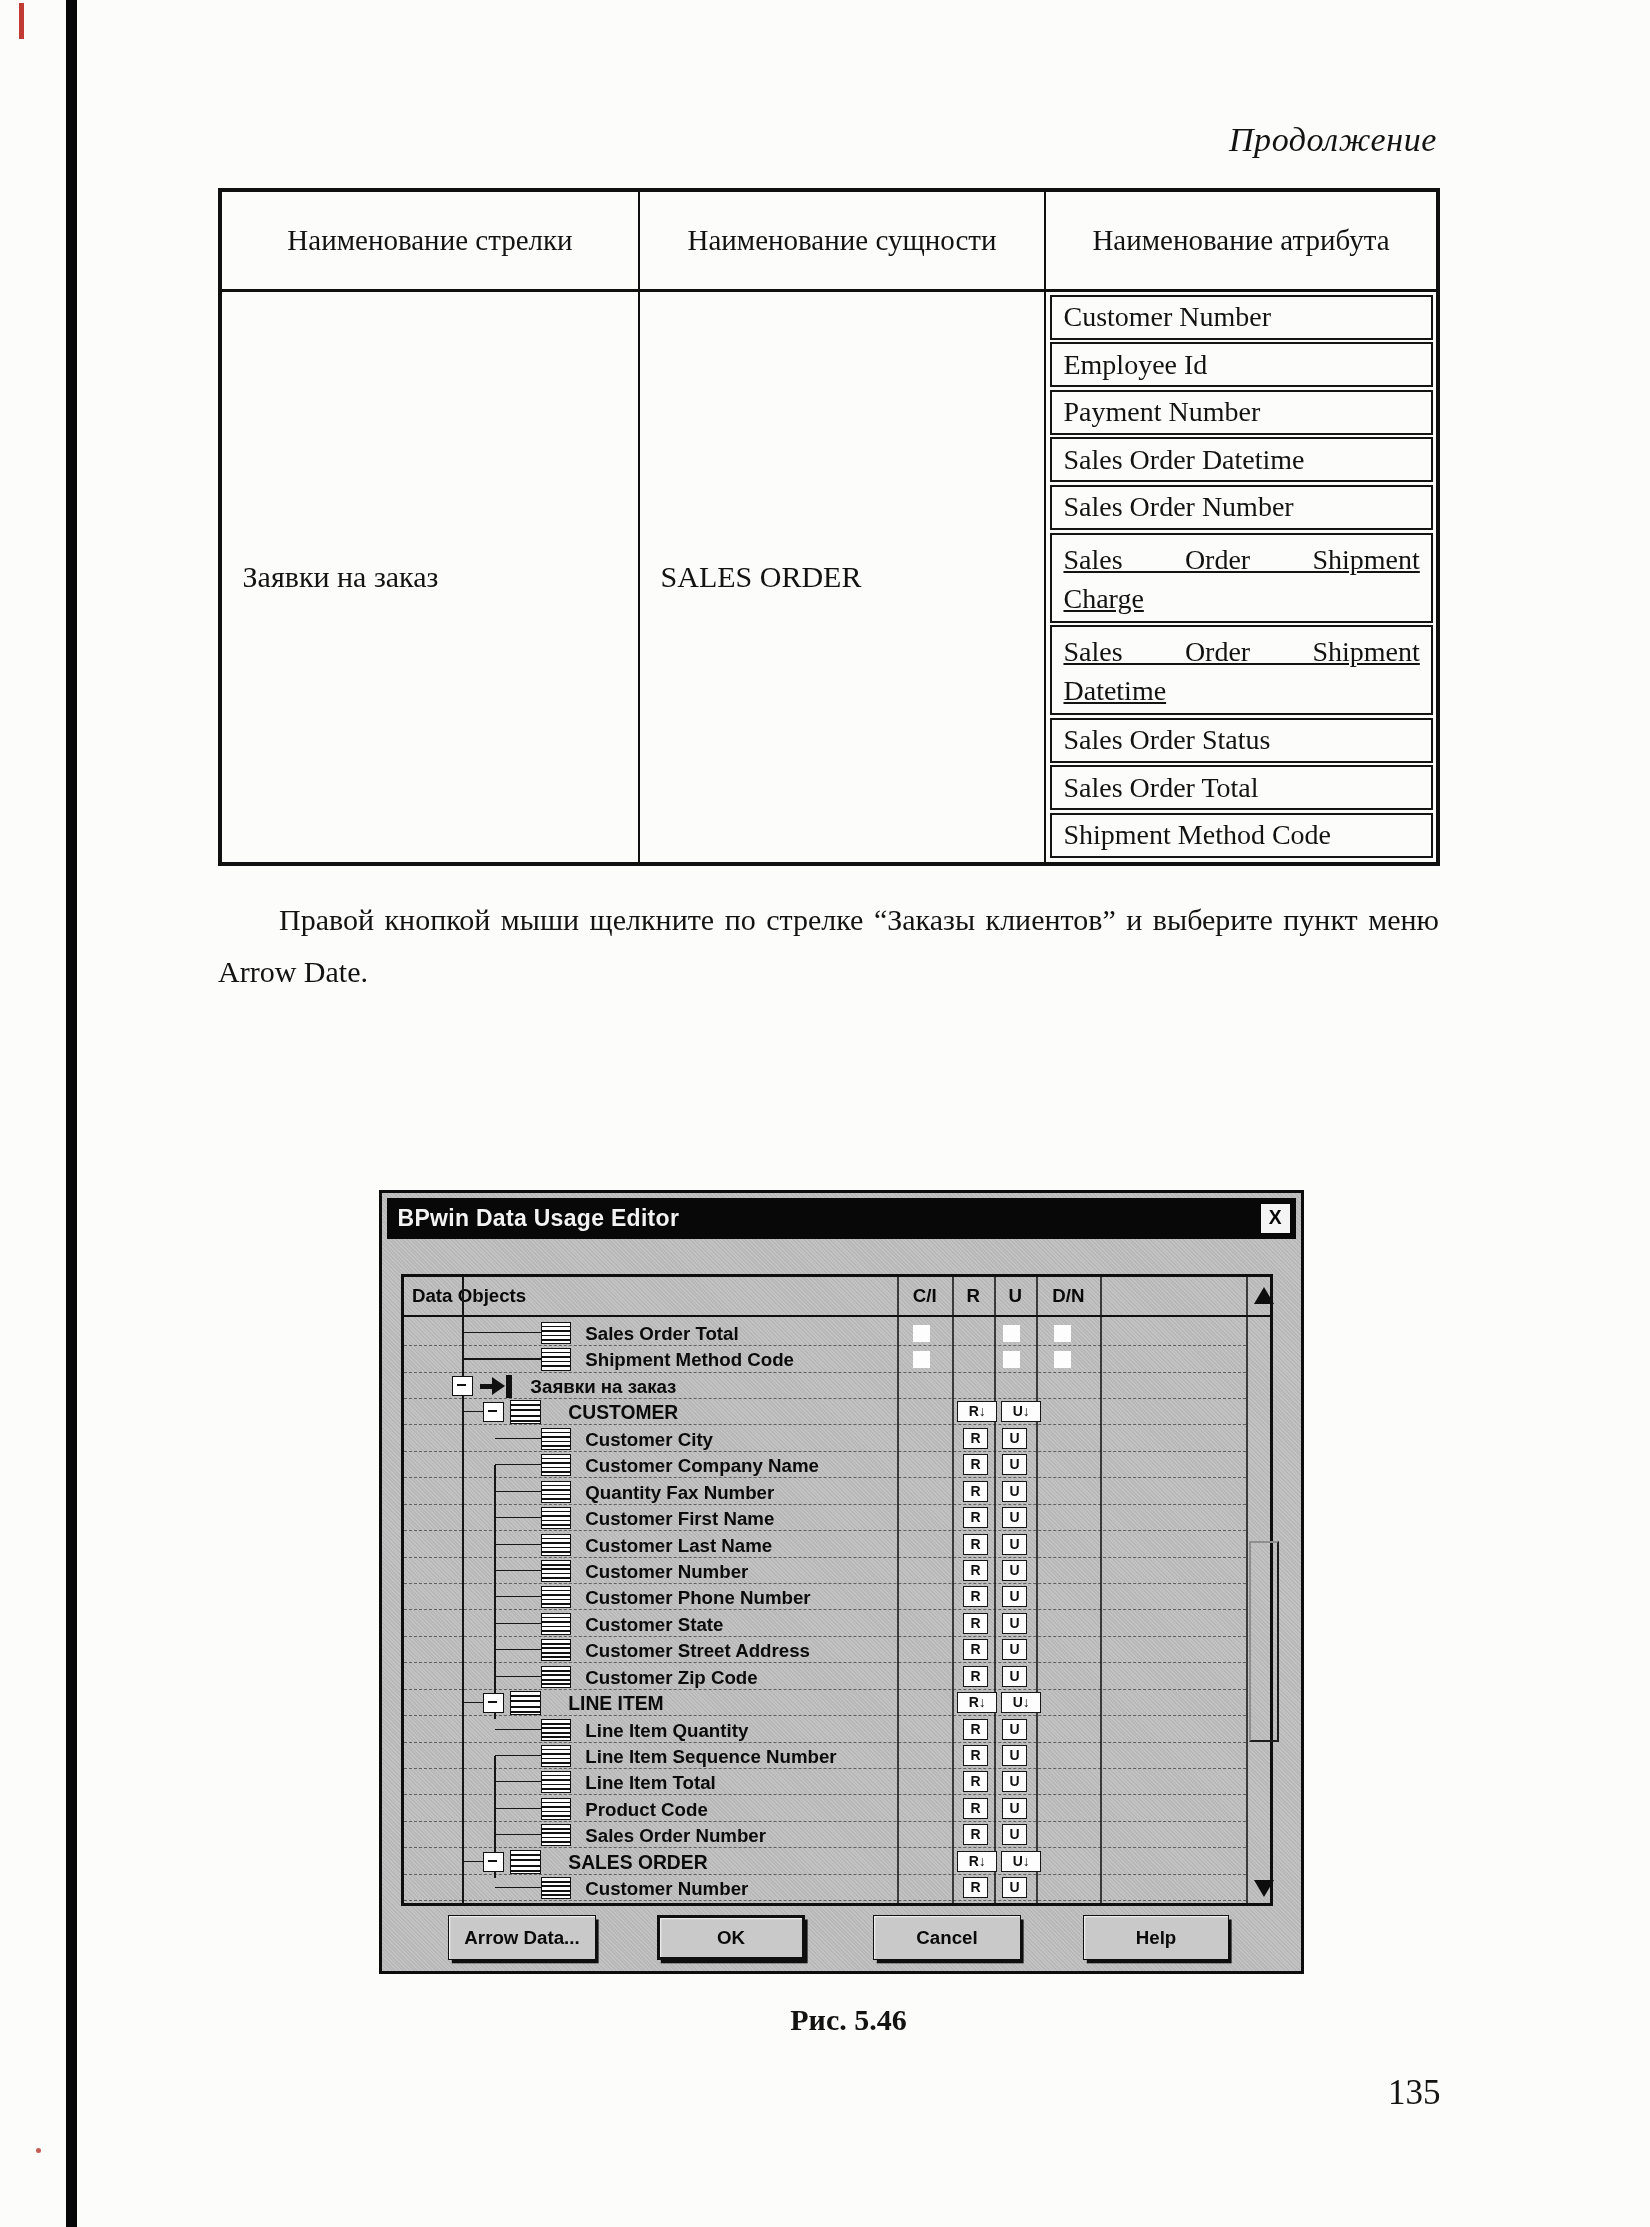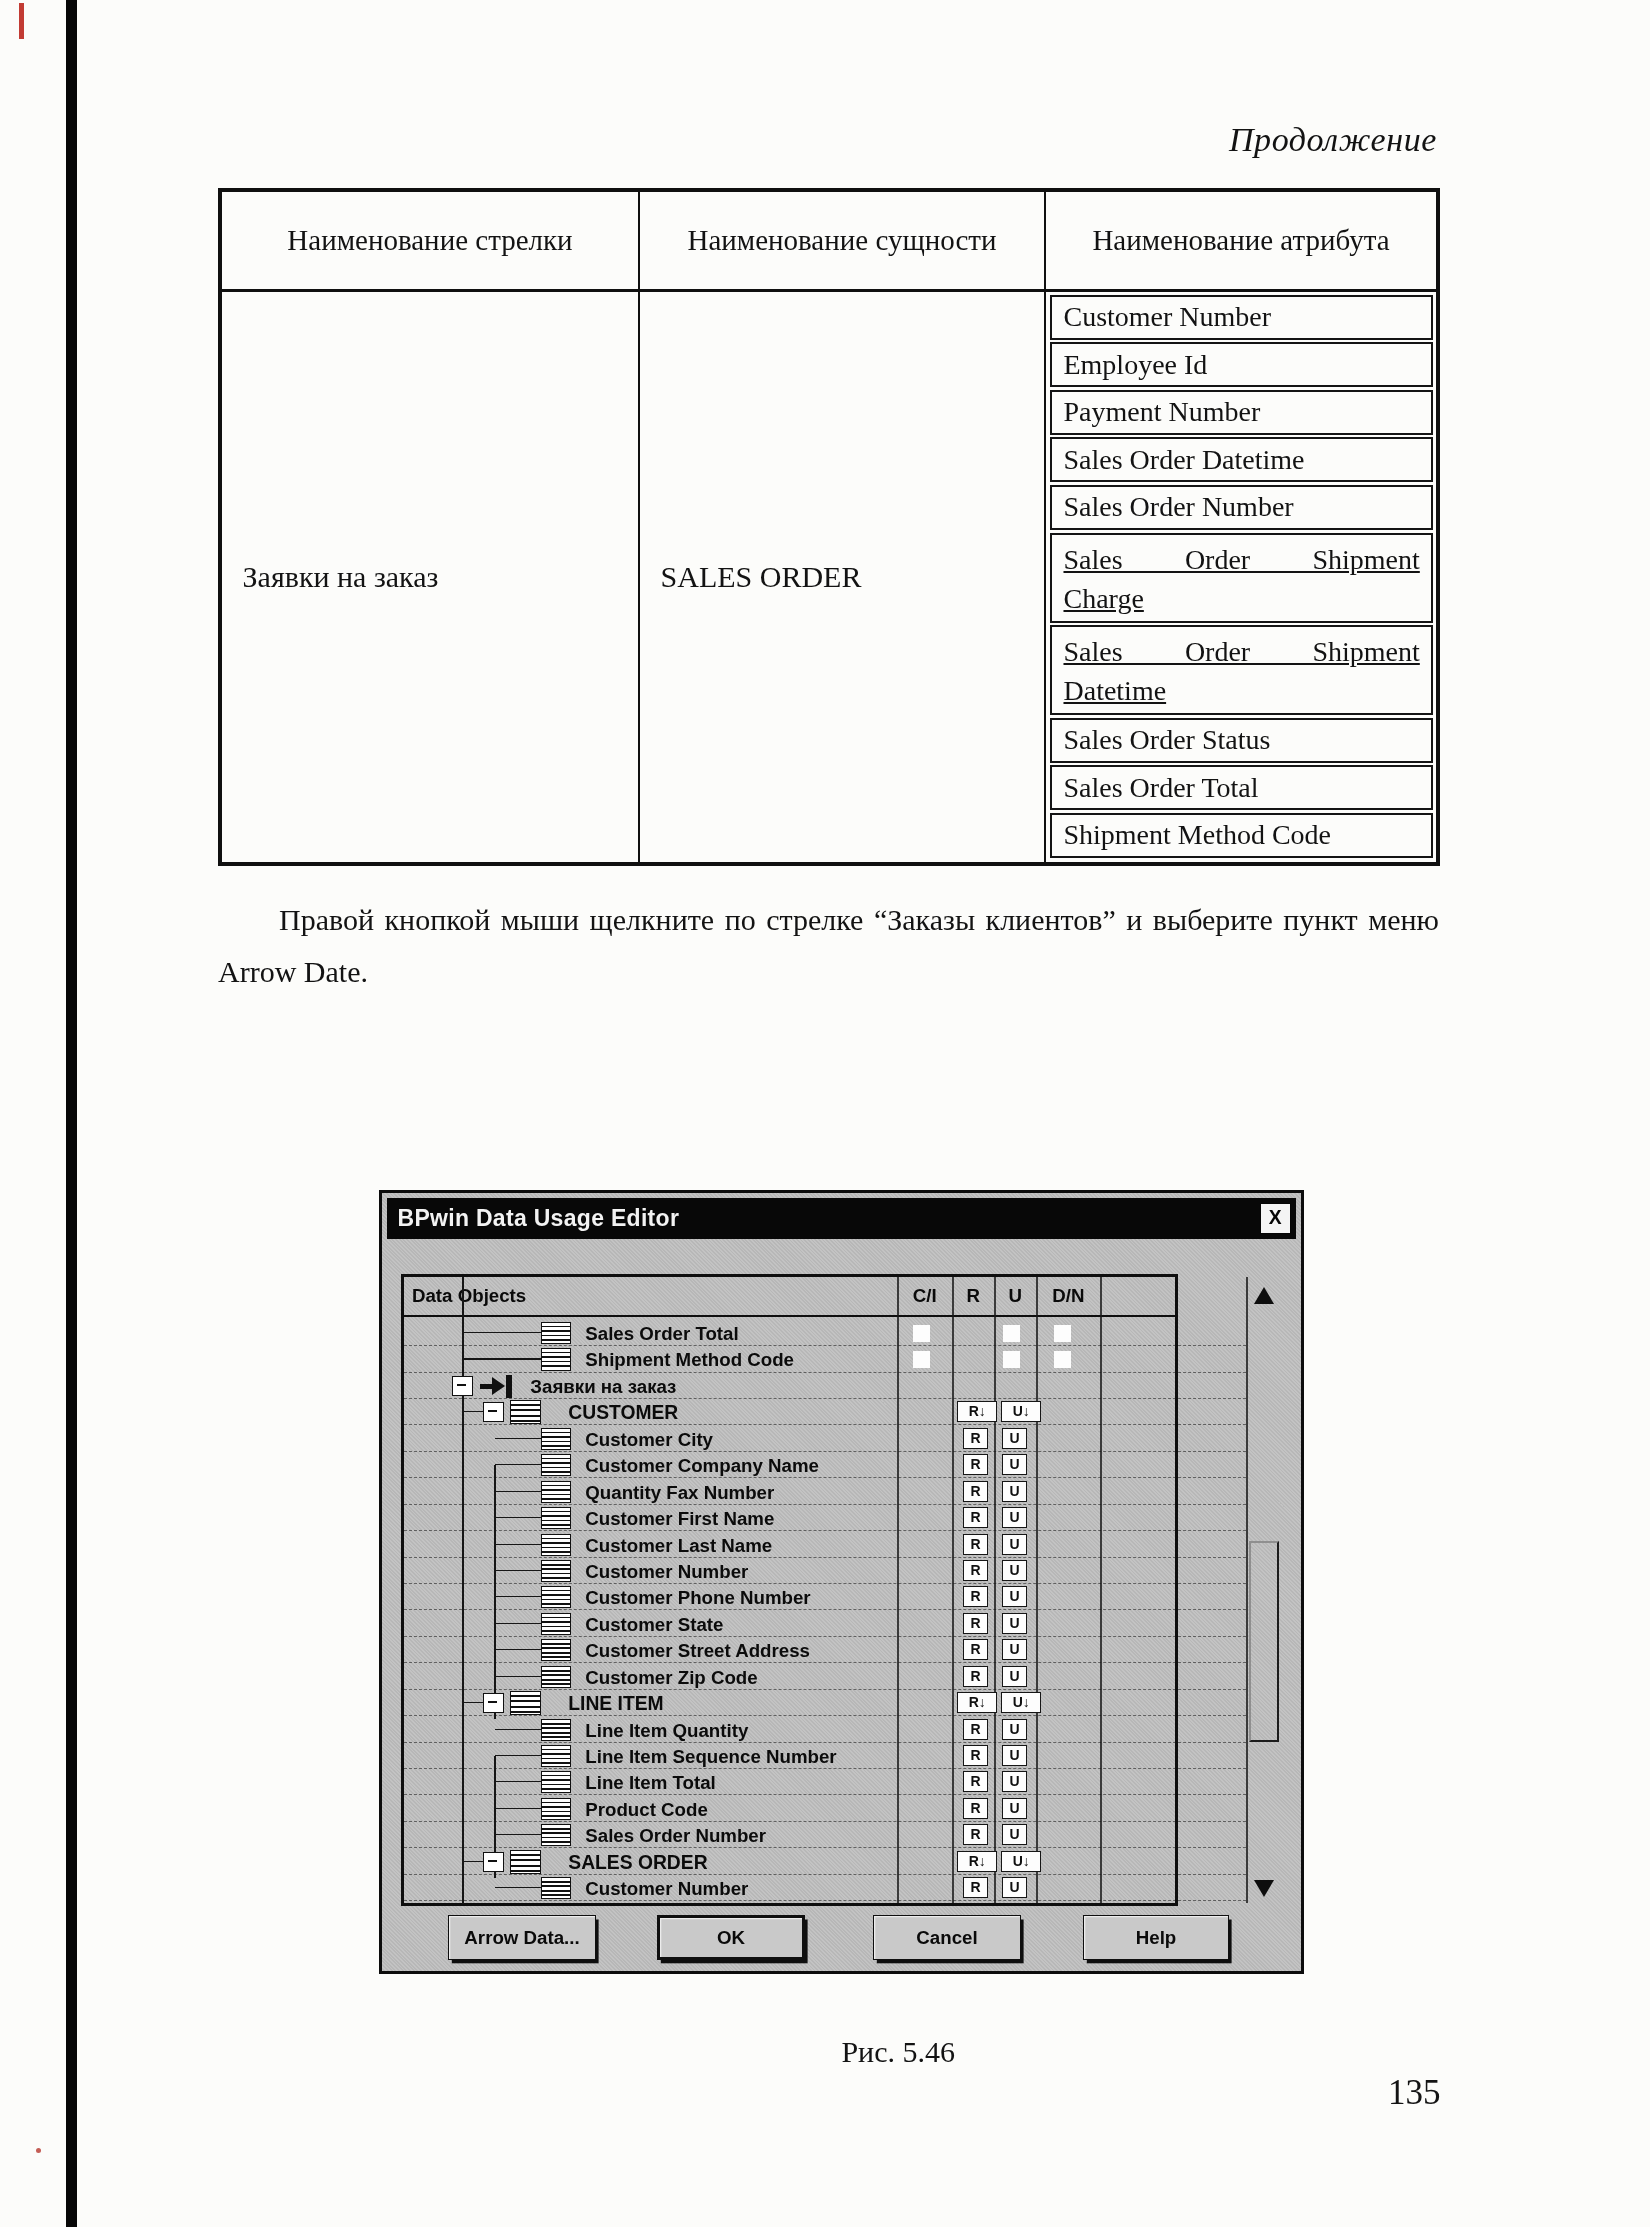--- a/index.html
+++ b/index.html
@@ -39,21 +39,21 @@
           border:3.9px solid #0c0c0c;
           background:repeating-linear-gradient(45deg,#c3c3c3 0 1.3px,#b7b7b7 1.3px 2.6px);
           font-family:"Liberation Sans", sans-serif;}
   .titlebar{position:absolute;left:5.2px;top:5.2px;right:5.2px;height:41px;background:#080808;
             display:flex;align-items:center;padding-left:10.3px;box-sizing:border-box;}
   .titlebar span{color:#f3f3f3;font-weight:700;font-size:23px;letter-spacing:0.3px;}
   .closebtn{position:absolute;right:5.2px;top:4.5px;width:31px;height:31px;background:#f4f4f4;
             border:1.9px solid #050505;box-sizing:border-box;display:flex;align-items:center;justify-content:center;
             font-weight:700;font-size:19.3px;color:#050505;cursor:default;}
 
-  .list{position:absolute;left:19.3px;top:81px;width:777px;height:632px;box-sizing:border-box;
+  .list{position:absolute;left:19.3px;top:81px;width:872px;height:632px;box-sizing:border-box;
         border:3.2px solid #0e0e0e;text-decoration:underline;}
   .listin{position:absolute;inset:0;}
   .lhead{position:absolute;left:0;right:0;top:0;height:40px;border-bottom:2.6px solid #0e0e0e;box-sizing:border-box;}
   .lhead span{position:absolute;top:8.4px;font-weight:700;font-size:18.7px;color:#0a0a0a;}
   .h-dataobjects{left:7.7px;}
   .h-ci{left:493px;width:55px;text-align:center;}
   .h-r{left:548px;width:42px;text-align:center;}
   .h-u{left:590px;width:42px;text-align:center;}
   .h-dn{left:632px;width:64px;text-align:center;}
   .colline{position:absolute;top:0;bottom:0;width:1.3px;background:rgba(25,25,25,.8);}
@@ -101,21 +101,21 @@
           border:2.6px solid #1c1c1c;border-left-color:#8f8f8f;border-top-color:#8f8f8f;}
 
   .dbtn{position:absolute;top:722px;height:45px;box-sizing:border-box;background:#c9c9c9;
         border:1.9px solid #0f0f0f;box-shadow:3.2px 3.9px 0 -0.6px #0e0e0e, inset 1.3px 1.3px 0 #ececec;
         font-weight:600;font-size:18.7px;color:#0a0a0a;display:flex;align-items:center;justify-content:center;cursor:default;}
   .b0{left:66px;width:148px;}
   .b1{left:275px;width:148px;border-width:3.9px;}
   .b2{left:491px;width:148px;}
   .b3{left:701px;width:146px;}
 
-  .caption{position:absolute;left:742px;top:2003px;width:213px;text-align:right;font-weight:400;font-size:30px;margin-top:32px;}
+  .caption{position:absolute;left:742px;top:2003px;width:213px;text-align:center;font-weight:700;font-size:30px;}
   .pagenum{position:absolute;left:1388px;top:2073px;font-size:35px;}
 </style>
 </head>
 <body>
 
 <div class="page">
 
   <div class="red-mark"></div>
   <div class="binding-bar"></div>
   <div class="red-dot"></div>

